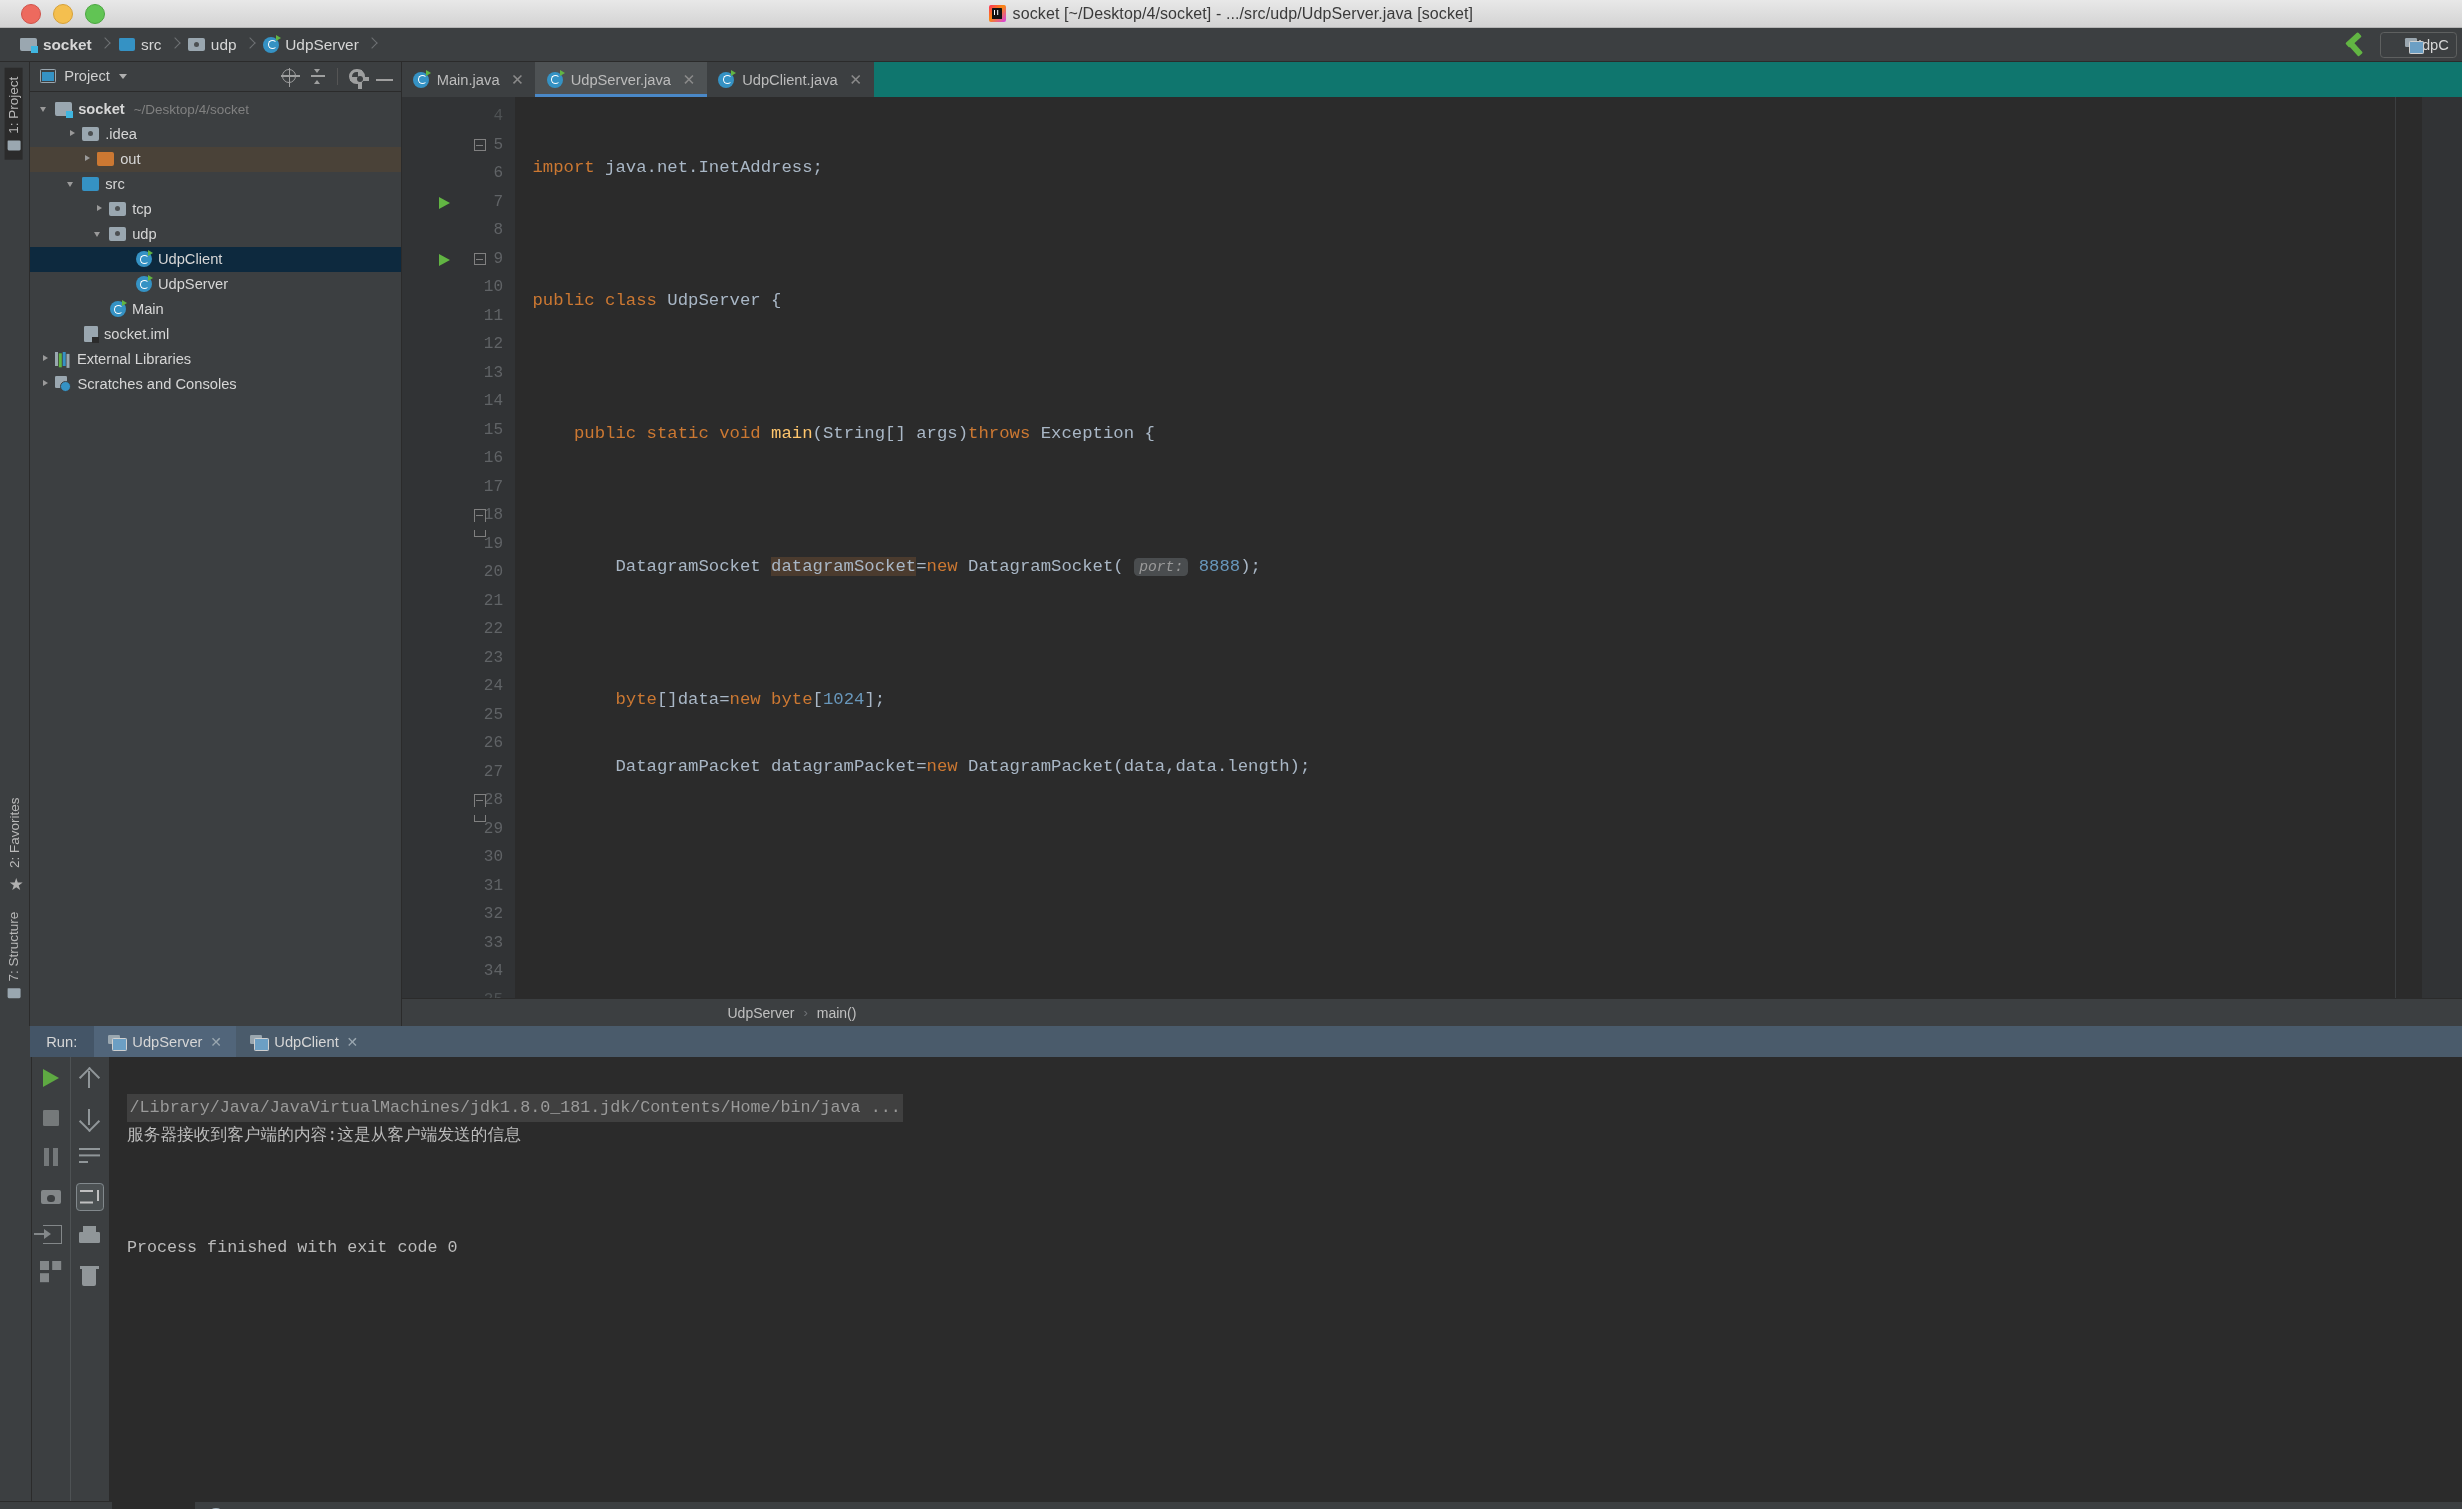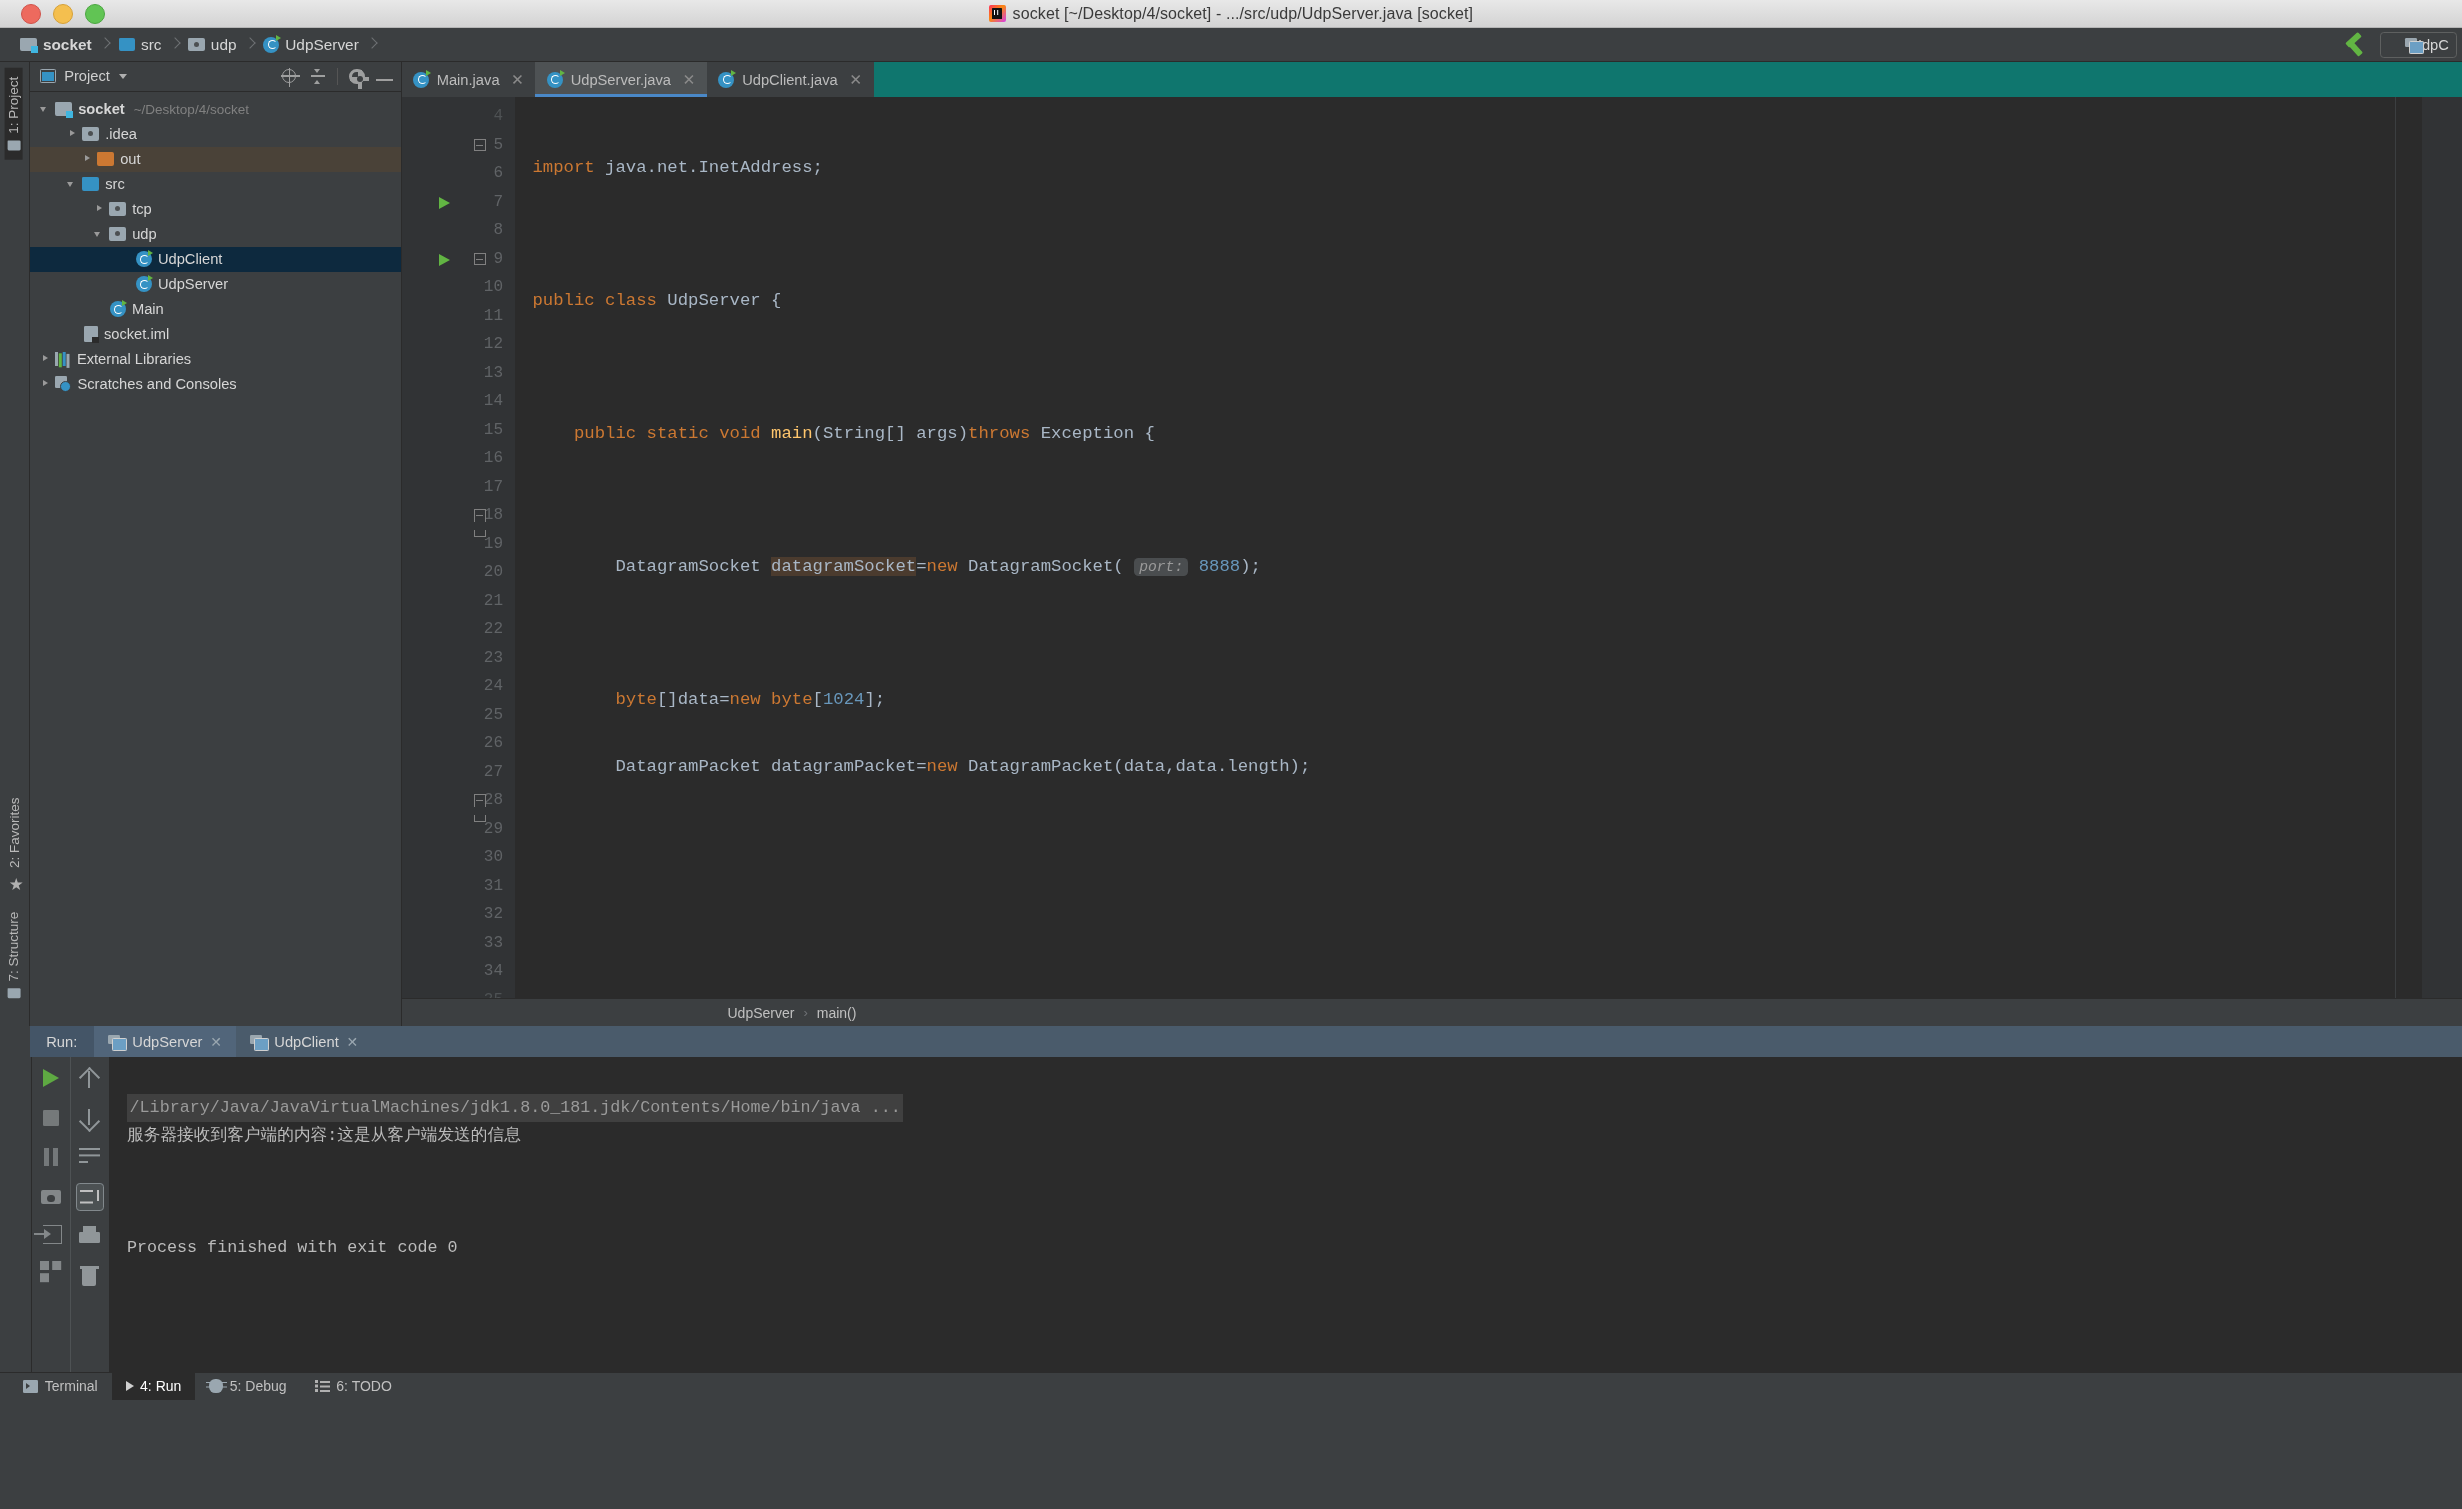--- a/index.html
+++ b/index.html
@@ -229,21 +229,21 @@
   .scroll-far{ width:40px; background:#313335; flex:none; }
 
   .breadcrumb-bar{
     height:27.6px; background:#3c3f41; display:flex; align-items:center;
     padding-left:326px; font-size:14px; color:#c0c0c0; gap:9px;
     border-top:0.6px solid #2b2b2b;
   }
   .bc-sep{ color:#6e7174; font-size:13px; }
 
   
-  .runwin{ height:346px; display:flex; flex-direction:column; background:#3c3f41; }
+  .runwin{ height:475px; display:flex; flex-direction:column; background:#3c3f41; }
   .run-head{
     height:31px; background:#4a5b6b; display:flex; align-items:center;
   }
   .run-label{
     font-size:14.7px; color:#d6d6d6; padding:0 16.7px; height:31px;
     display:flex;align-items:center;background:#445567;
   }
   .rtab{
     height:31px; display:flex; align-items:center; gap:7.7px; padding:0 14px;
     font-size:14.7px; color:#d6d6d6;

